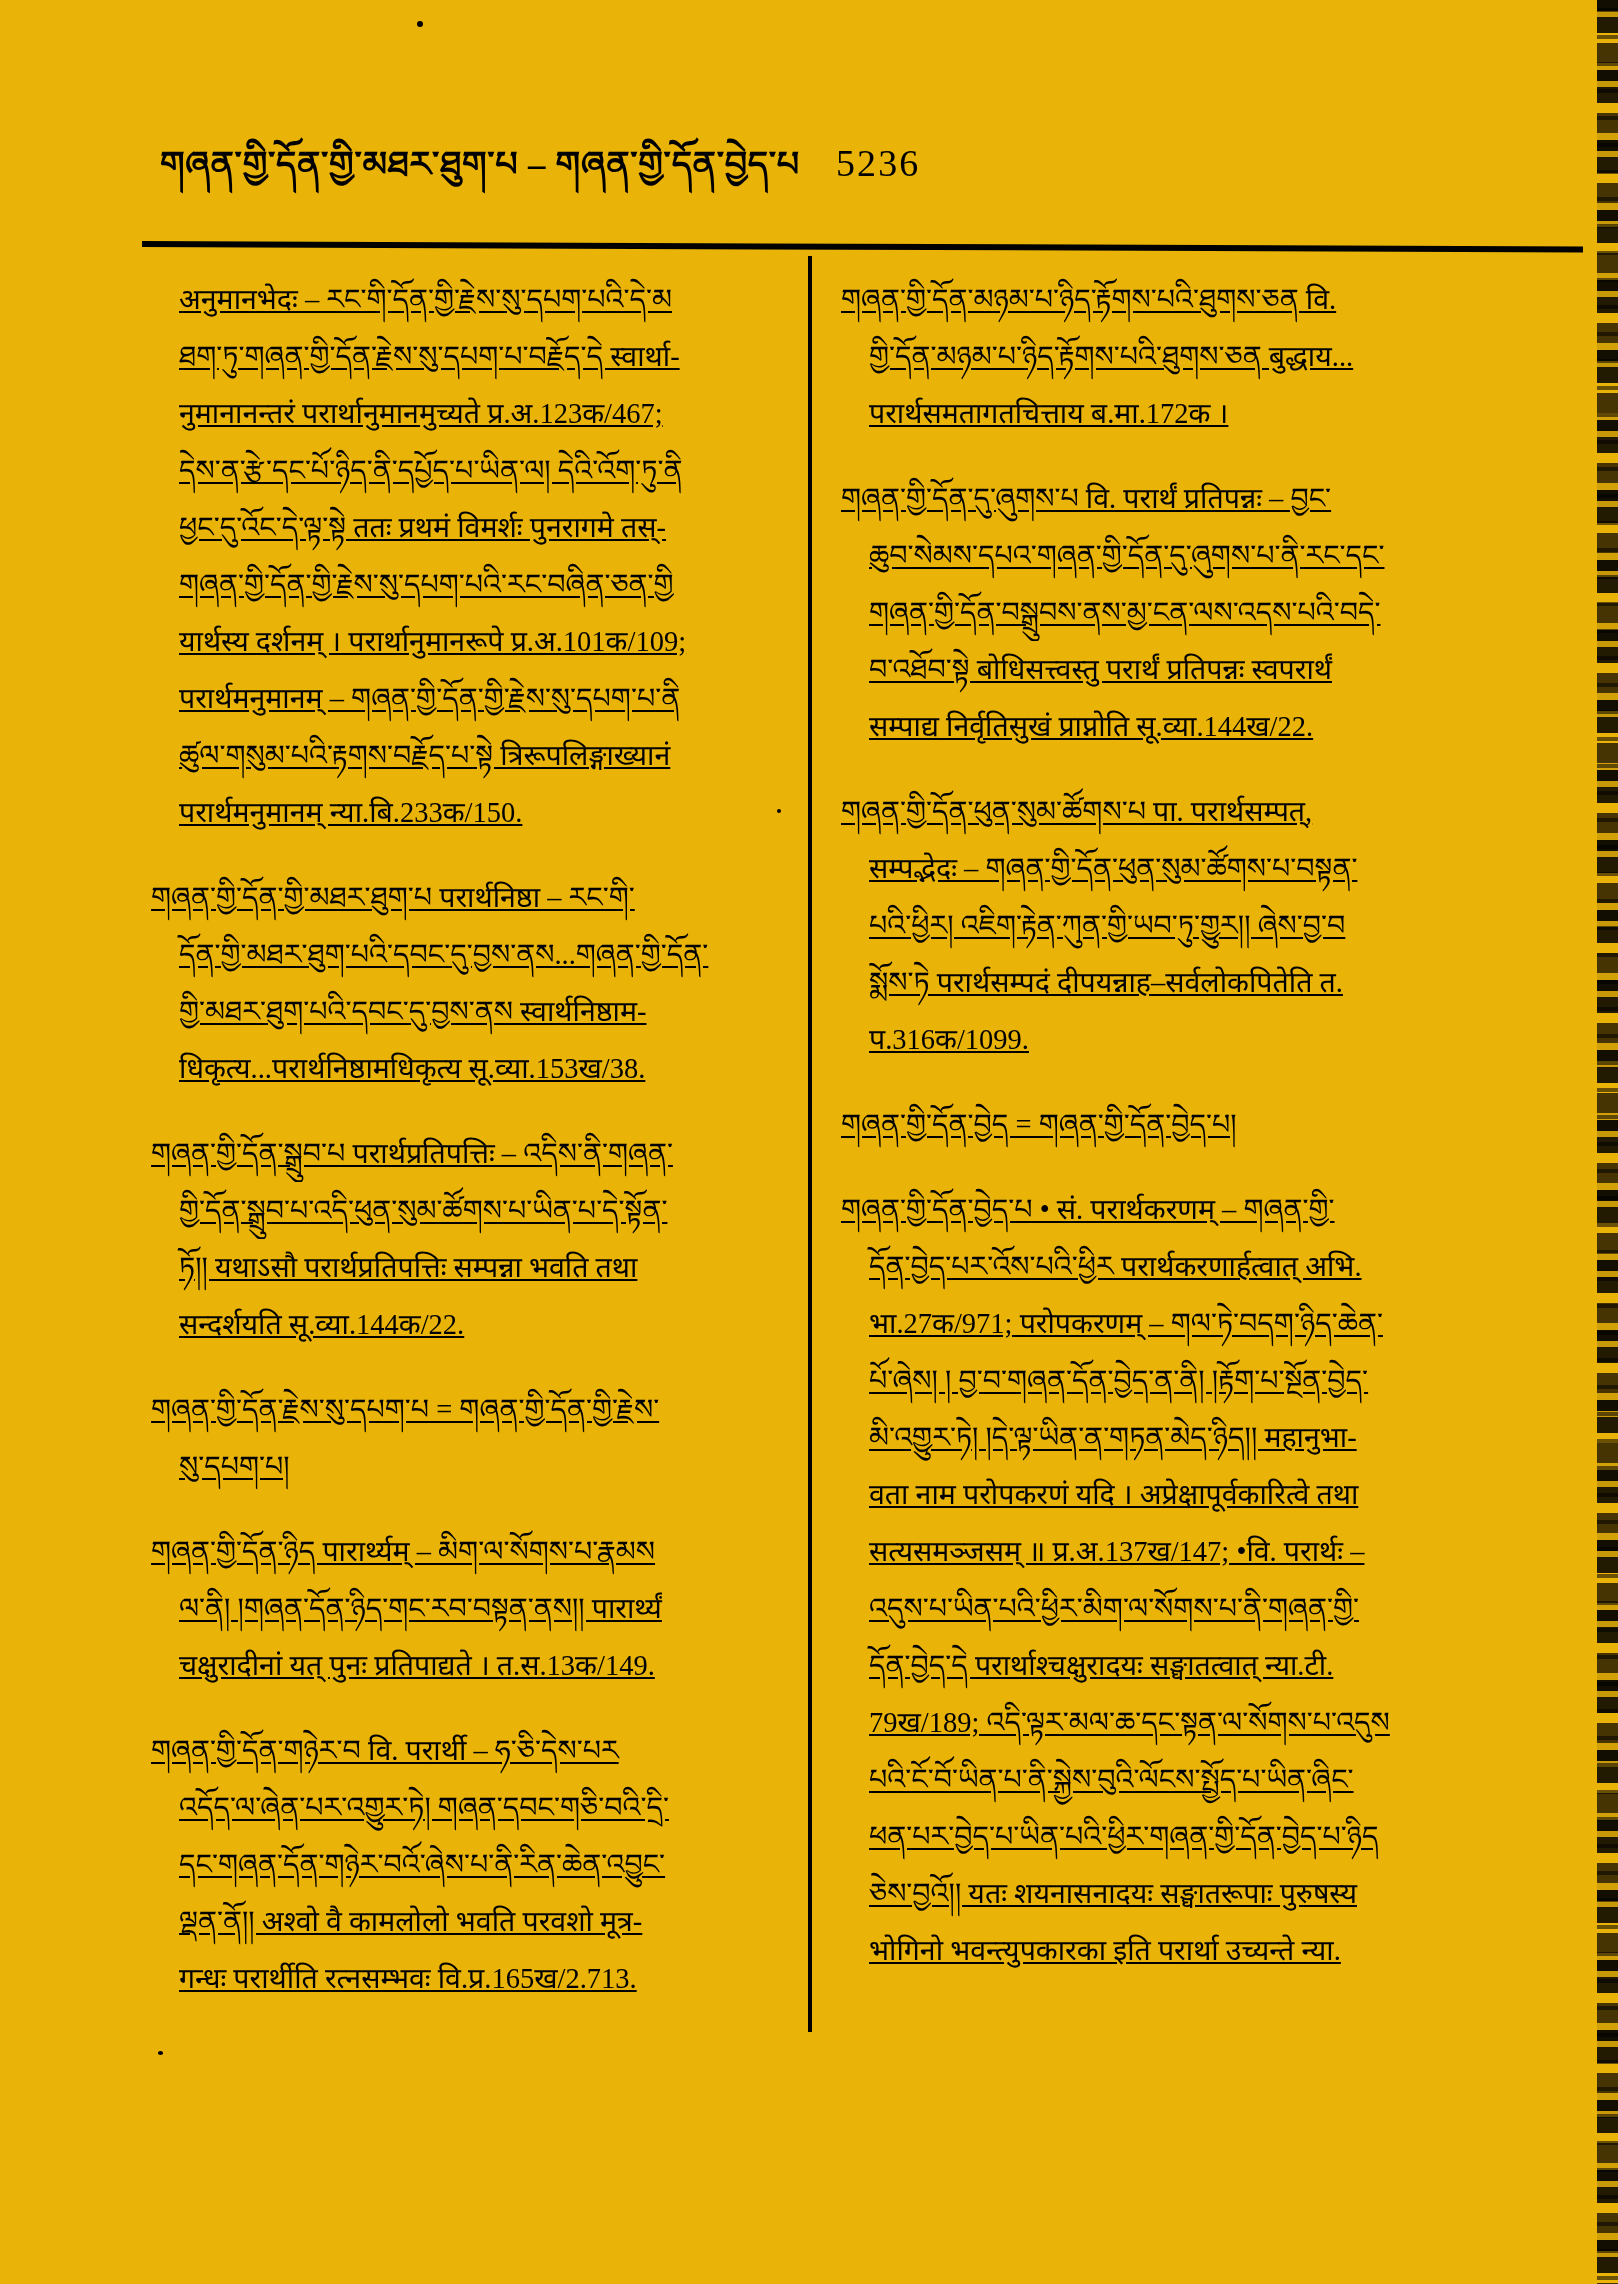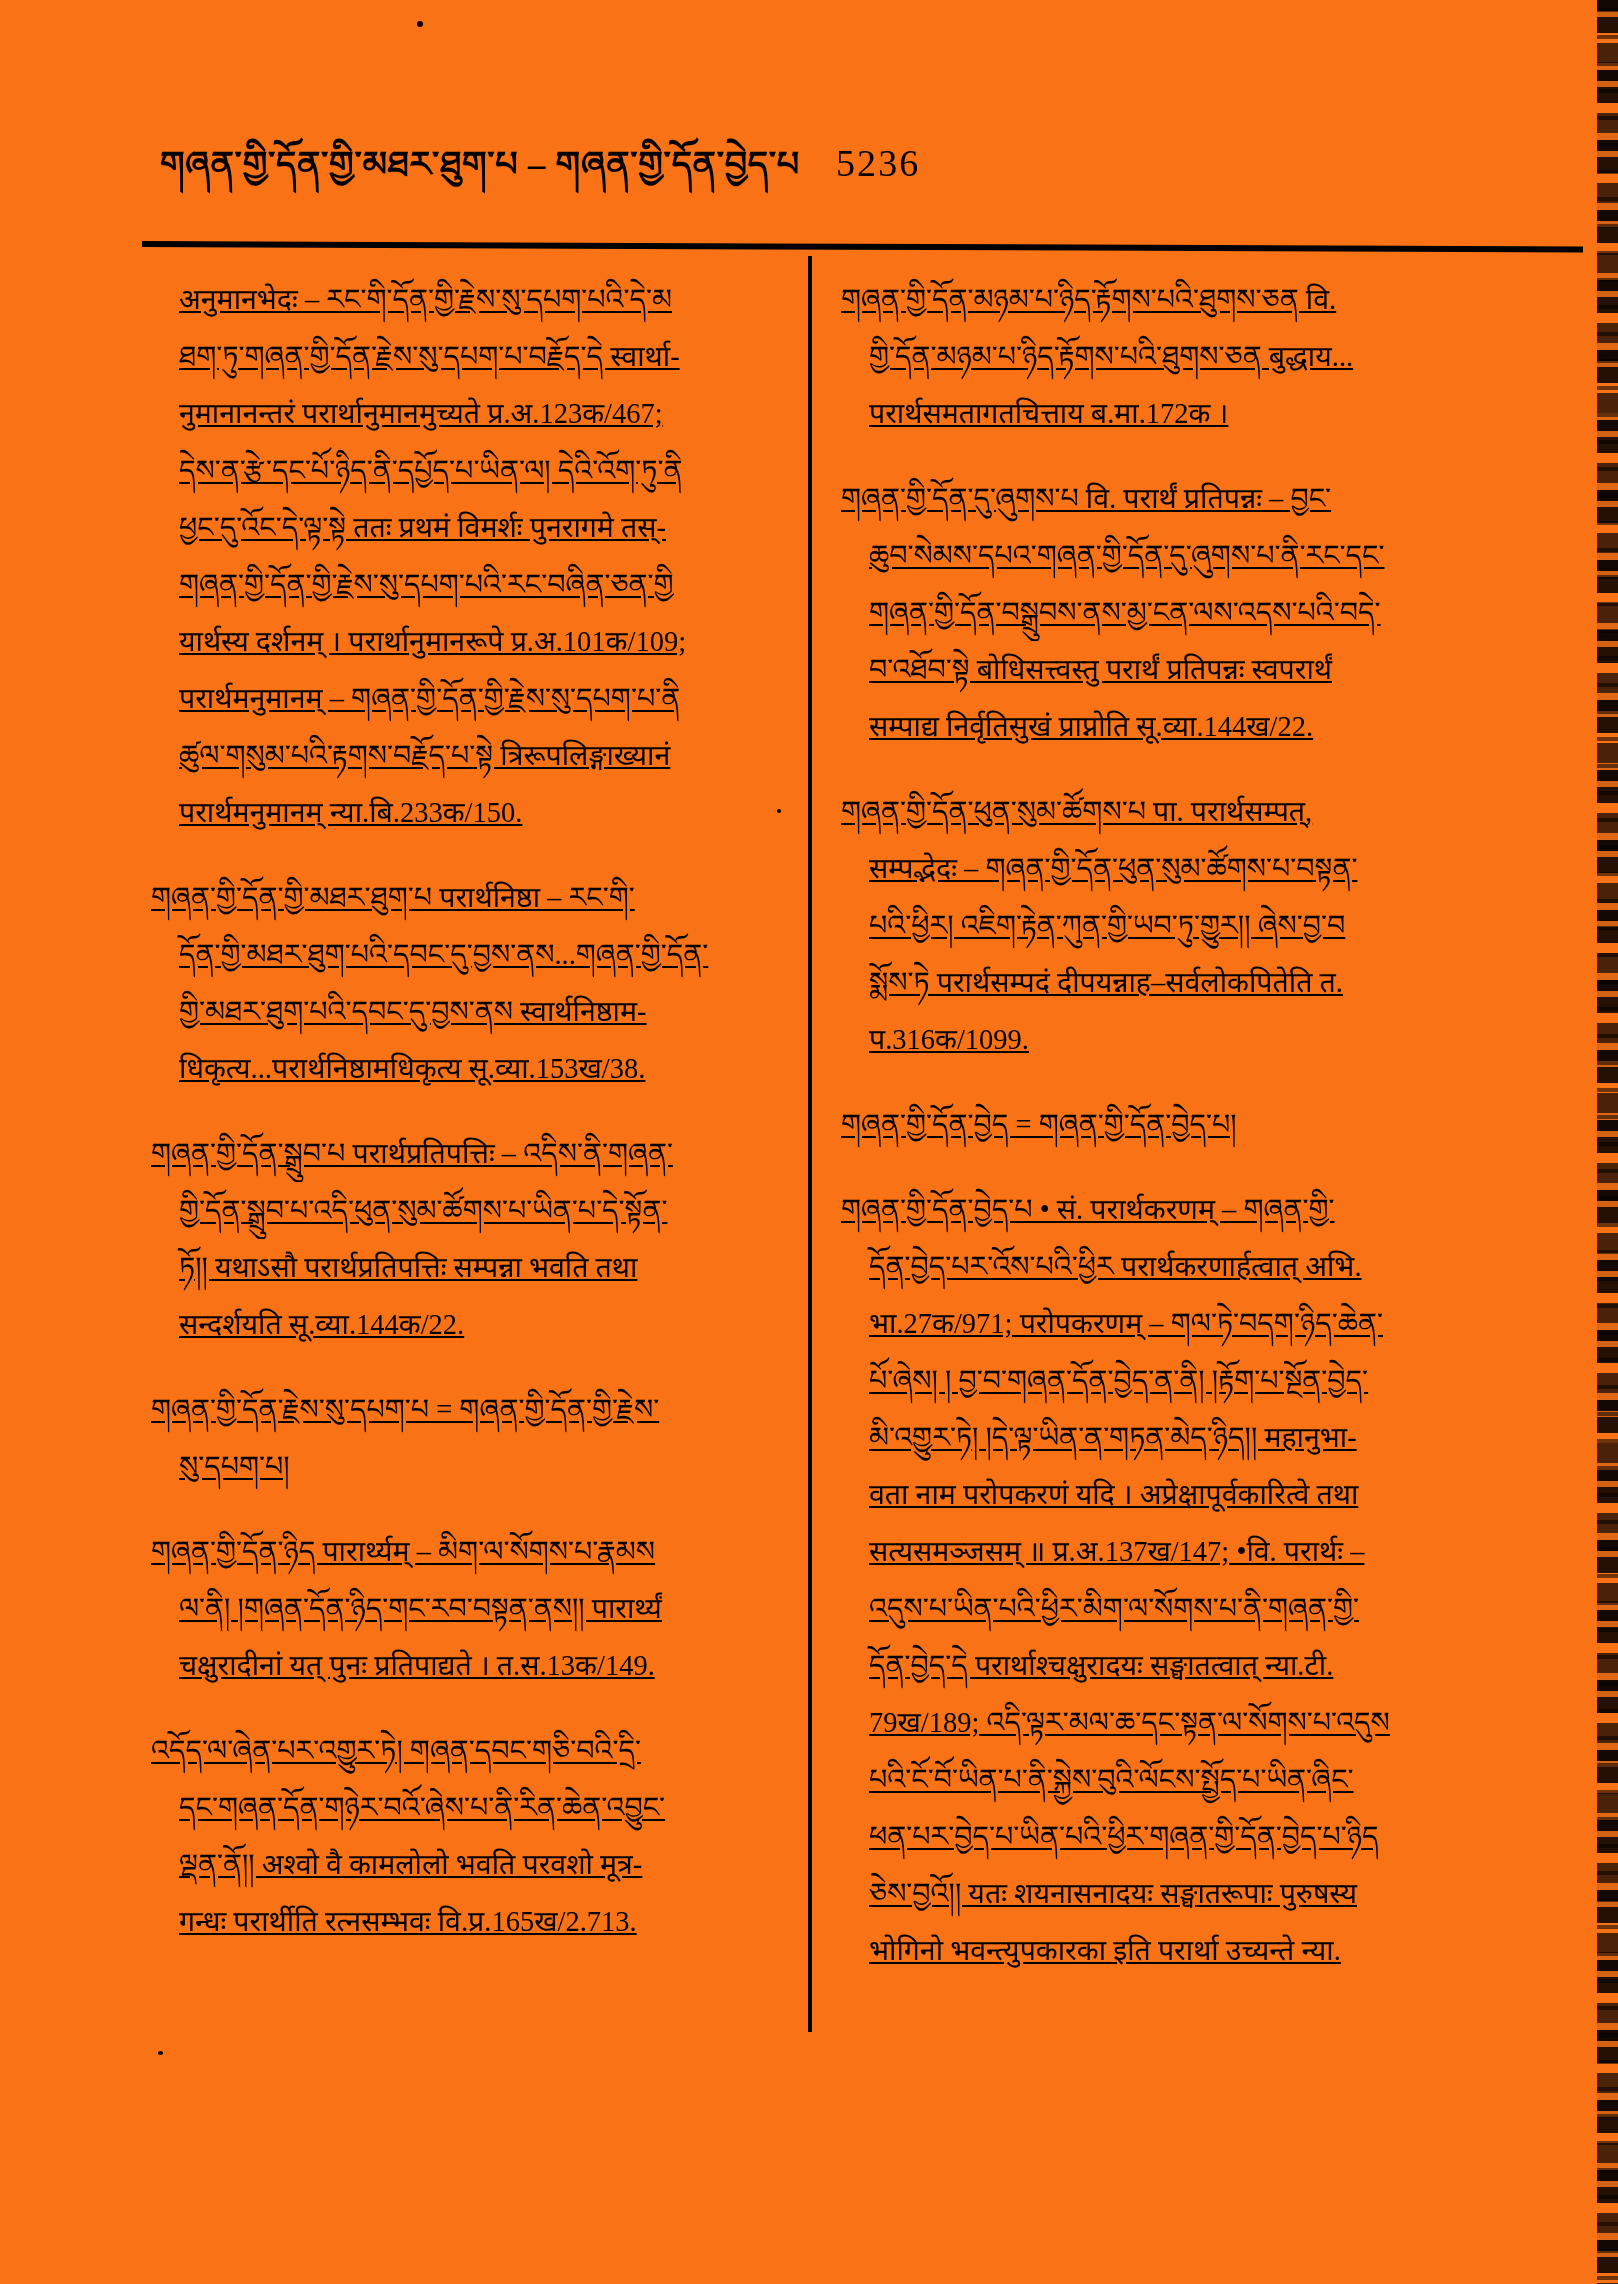--- a/index.html
+++ b/index.html
@@ -1,19 +1,19 @@
 <!DOCTYPE html>
 <html style="font-size:11px"><head>
 <meta charset="utf-8">
 <style>
   html,body { margin:0; padding:0; background:#e8e8e8; }
   .page {
     position:relative;
     width:1618px; height:2284px;
-    background:#f97316;
+    background:#eab308;
     color:#000;
     font-family:"Liberation Serif","DejaVu Serif",serif;
     overflow:hidden;
   }
   .running-head {
     position:absolute; left:160px; top:125px;
     font-size:35px; font-weight:600; white-space:nowrap;
     letter-spacing:0.7px;
   }
   .running-head .pagenum {
@@ -102,20 +102,21 @@
       <div class="entry">
         <div class="line">གཞན་གྱི་དོན་རྗེས་སུ་དཔག་པ  =  གཞན་གྱི་དོན་གྱི་རྗེས་</div>
         <div class="line">སུ་དཔག་པ།</div>
       </div>
       <div class="entry">
         <div class="line">གཞན་གྱི་དོན་ཉིད पारार्थ्यम् – མིག་ལ་སོགས་པ་རྣམས</div>
         <div class="line">ལ་ནི། །གཞན་དོན་ཉིད་གང་རབ་བསྟན་ནས།། पारार्थ्यं</div>
         <div class="line">चक्षुरादीनां यत् पुनः प्रतिपाद्यते । त.स.13क/149.</div>
       </div>
       <div class="entry">
+        <div class="line">གཞན་གྱི་དོན་གཉེར་བ  वि. परार्थी – ཧ་ཅི་དེས་པར</div>
         <div class="line">འདོད་ལ་ཞེན་པར་འགྱུར་ཏེ། གཞན་དབང་གཅི་བའི་དྲི་</div>
         <div class="line">དང་གཞན་དོན་གཉེར་བའོ་ཞེས་པ་ནི་རིན་ཆེན་འབྱུང་</div>
         <div class="line">ལྡན་ནོ།། अश्वो वै कामलोलो भवति परवशो मूत्र-</div>
         <div class="line">गन्धः परार्थीति रत्नसम्भवः वि.प्र.165ख/2.713.</div>
       </div>
     </div>
   <div class="col right">
       <div class="entry">
         <div class="line">གཞན་གྱི་དོན་མཉམ་པ་ཉིད་རྟོགས་པའི་ཐུགས་ཅན  वि.</div>
         <div class="line">གྱི་དོན་མཉམ་པ་ཉིད་རྟོགས་པའི་ཐུགས་ཅན बुद्धाय...</div>

